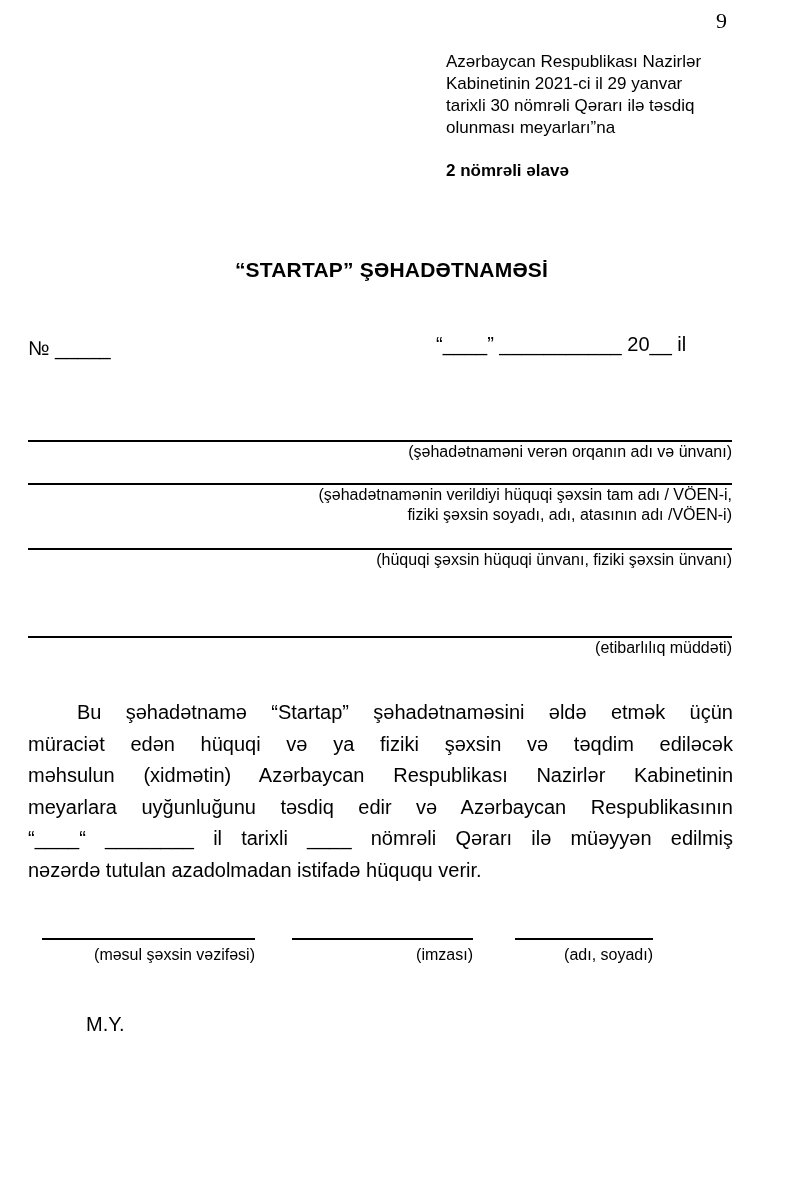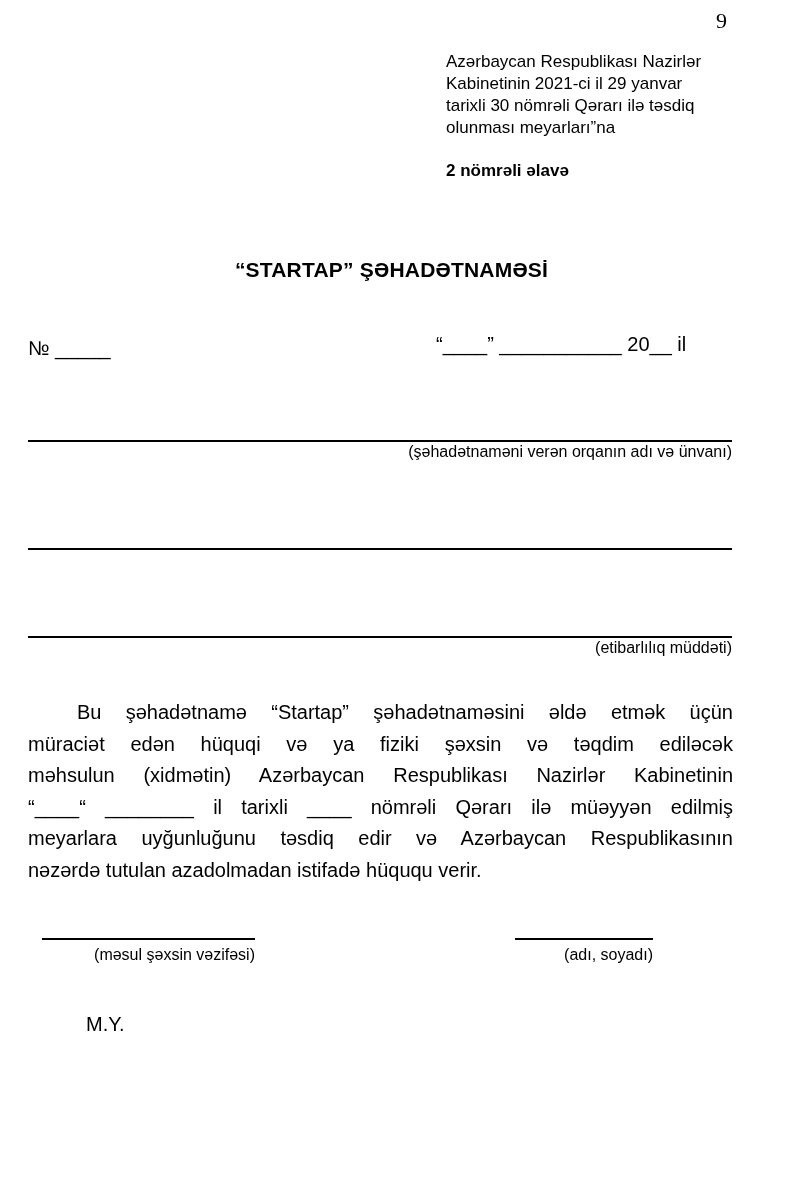--- a/index.html
+++ b/index.html
@@ -106,44 +106,54 @@
   <div class="number-row">
     <span class="number-label">№ _____</span>
     <span class="date-label">“____” ___________ 20__ il</span>
   </div>
 
   <div class="field f1">
     <div class="field-rule"></div>
     <div class="field-caption">(şəhadətnaməni verən orqanın adı və ünvanı)</div>
   </div>
 
+  <div class="field f2">
+    <div class="field-rule"></div>
+    <div class="field-caption">(şəhadətnamənin verildiyi hüquqi şəxsin tam adı / VÖEN-i,</div>
+    <div class="field-caption">fiziki şəxsin soyadı, adı, atasının adı /VÖEN-i)</div>
+  </div>
 
   <div class="field f3">
     <div class="field-rule"></div>
+    <div class="field-caption">(hüquqi şəxsin hüquqi ünvanı, fiziki şəxsin ünvanı)</div>
   </div>
 
 
   <div class="field f5">
     <div class="field-rule"></div>
     <div class="field-caption">(etibarlılıq müddəti)</div>
   </div>
 
   <div class="body-paragraph">
     <div class="body-line first">Bu şəhadətnamə “Startap” şəhadətnaməsini əldə etmək üçün</div>
     <div class="body-line">müraciət edən hüquqi və ya fiziki şəxsin və təqdim ediləcək</div>
     <div class="body-line">məhsulun (xidmətin) Azərbaycan Respublikası Nazirlər Kabinetinin</div>
+    <div class="body-line">meyarlara uyğunluğunu təsdiq edir və Azərbaycan Respublikasının</div>
     <div class="body-line">“____“ ________ il tarixli ____ nömrəli Qərarı ilə müəyyən edilmiş</div>
-    <div class="body-line">meyarlara uyğunluğunu təsdiq edir və Azərbaycan Respublikasının</div>
     <div class="body-line last">nəzərdə tutulan azadolmadan istifadə hüququ verir.</div>
   </div>
 
   <div class="signature-row">
     <div class="sig-col sig-col-1">
       <div class="sig-rule"></div>
       <div class="sig-caption">(məsul şəxsin vəzifəsi)</div>
+    </div>
+    <div class="sig-col sig-col-2">
+      <div class="sig-rule"></div>
+      <div class="sig-caption">(imzası)</div>
     </div>
     <div class="sig-col sig-col-3">
       <div class="sig-rule"></div>
       <div class="sig-caption">(adı, soyadı)</div>
     </div>
   </div>
 
   <div class="seal-mark">M.Y.</div>
 
 </div>

